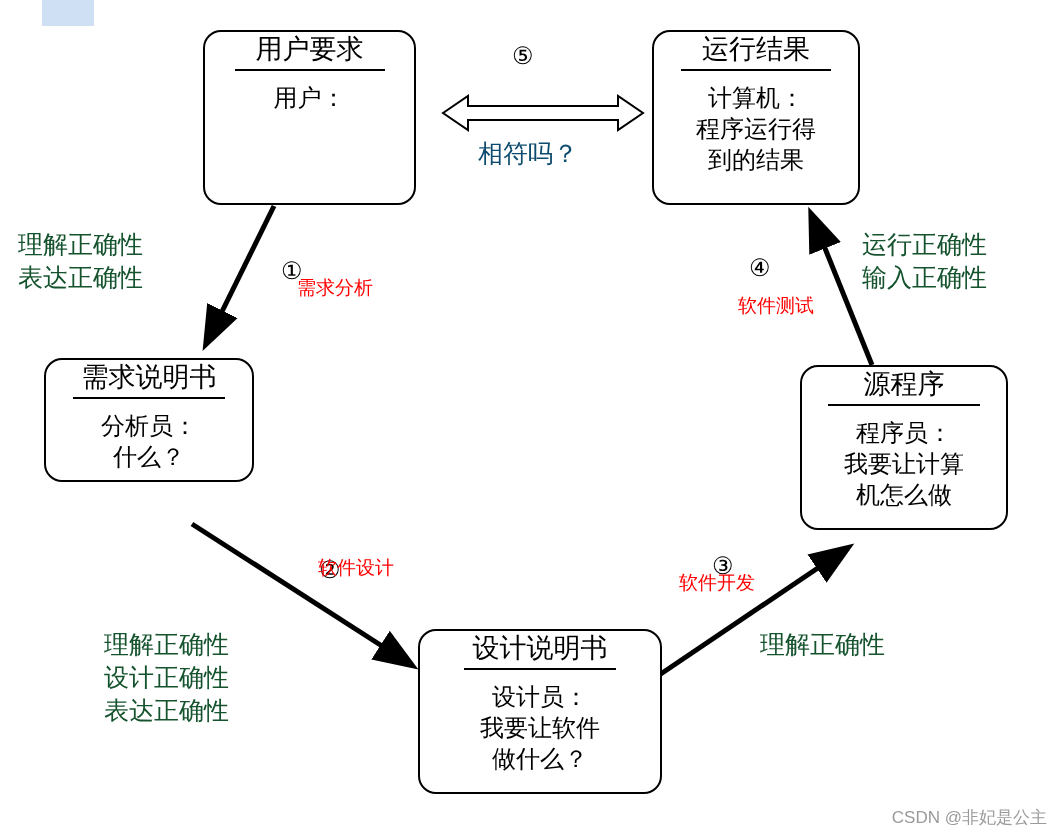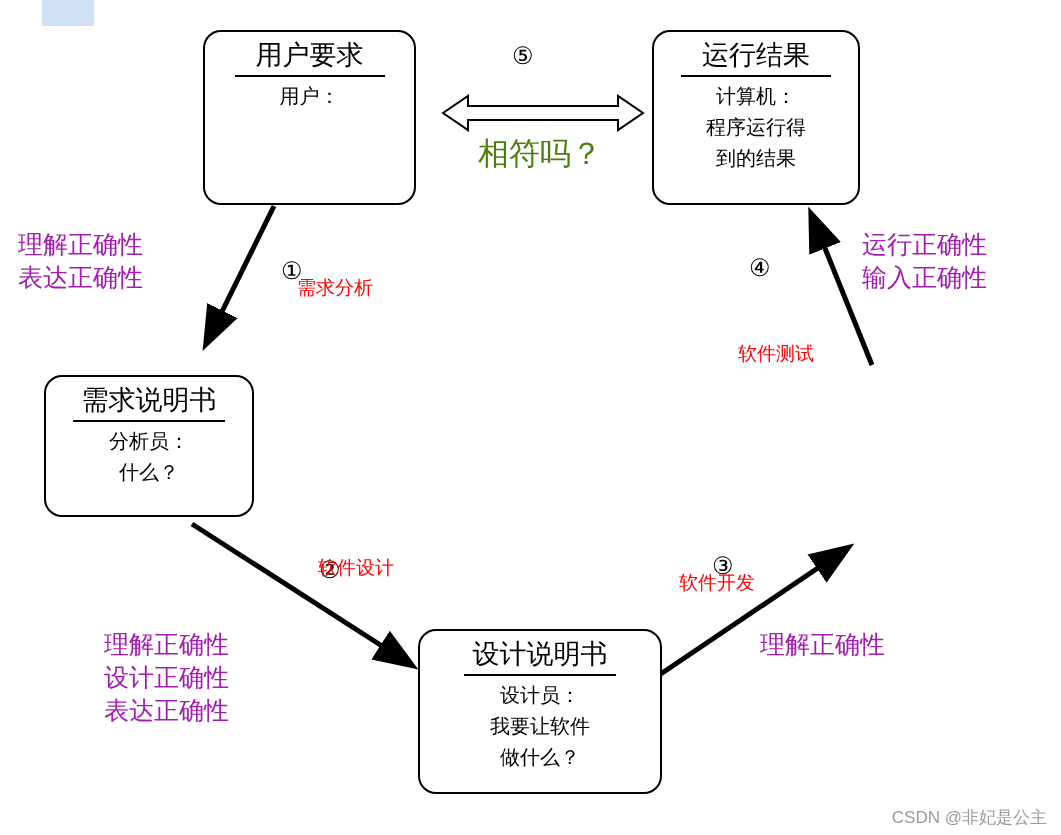--- a/index.html
+++ b/index.html
@@ -34,63 +34,63 @@
     position: absolute;
     border: 2px solid #000;
     border-radius: 18px;
     background: #fff;
     box-sizing: border-box;
     text-align: center;
     display: flex;
     flex-direction: column;
     align-items: center;
     justify-content: flex-start;
-    padding-top: 6px;
   }
   .node .title {
     font-size: 27px;
     line-height: 34px;
     white-space: nowrap;
   }
   .node .rule {
     height: 2px;
     background: #000;
     margin: 3px 0 4px 0;
   }
   .node .body {
-    font-size: 20px;
+    font-size: 24px;
     line-height: 31px;
+    margin-top: 8px;
   }
   .node .body div { white-space: nowrap; }
 
   .side-label {
     position: absolute;
     font-size: 25px;
     line-height: 33px;
-    color: #a21caf;
+    color: #14532d;
     white-space: nowrap;
   }
   .step-num {
     position: absolute;
     font-size: 24px;
     line-height: 24px;
     color: #000;
   }
   .step-label {
     position: absolute;
     font-size: 19px;
     line-height: 22px;
     color: #ff0000;
     white-space: nowrap;
   }
   .match-label {
     position: absolute;
-    font-size: 31px;
+    font-size: 25px;
     line-height: 30px;
-    color: #4d7c0f;
+    color: #0c4a6e;
     white-space: nowrap;
   }
   .watermark {
     position: absolute;
     right: 14px;
     bottom: 6px;
     font-size: 17px;
     color: #9a9a9a;
     font-family: "Liberation Sans", sans-serif;
     white-space: nowrap;
@@ -142,50 +142,59 @@
   <div class="node" style="left:652px; top:30px; width:208px; height:175px;">
     <div class="title">运行结果</div>
     <div class="rule" style="width:150px;"></div>
     <div class="body">
       <div>计算机：</div>
       <div>程序运行得</div>
       <div>到的结果</div>
     </div>
   </div>
 
-  <div class="node" style="left:44px; top:375px; width:210px; height:142px;align-items:center;">
+  <div class="node" style="left:44px; top:358px; width:210px; height:124px;align-items:center;">
     <div class="title">需求说明书</div>
     <div class="rule" style="width:152px;"></div>
     <div class="body">
       <div>分析员：</div>
       <div>什么？</div>
     </div>
   </div>
 
+  <div class="node" style="left:800px; top:365px; width:208px; height:165px;">
+    <div class="title">源程序</div>
+    <div class="rule" style="width:152px;"></div>
+    <div class="body">
+      <div>程序员：</div>
+      <div>我要让计算</div>
+      <div>机怎么做</div>
+    </div>
+  </div>
 
   <div class="node" style="left:418px; top:629px; width:244px; height:165px;">
     <div class="title">设计说明书</div>
     <div class="rule" style="width:152px;"></div>
     <div class="body">
       <div>设计员：</div>
       <div>我要让软件</div>
       <div>做什么？</div>
     </div>
   </div>
 
   <div class="step-num" style="left:512px; top:44px;">⑤</div>
   <div class="step-num" style="left:281px; top:259px;">①</div>
   <div class="step-num" style="left:319px; top:558px;">②</div>
   <div class="step-num" style="left:712px; top:554px;">③</div>
   <div class="step-num" style="left:749px; top:256px;">④</div>
 
   <div class="step-label" style="left:281px; top:277px;margin-left:16px;">需求分析</div>
   <div class="step-label" style="left:318px; top:557px;">软件设计</div>
   <div class="step-label" style="left:679px; top:572px;">软件开发</div>
-  <div class="step-label" style="left:738px; top:295px;margin-top:48px;">软件测试</div>
+  <div class="step-label" style="left:738px; top:295px;">软件测试</div>
 
   <div class="match-label" style="left:478px; top:139px;">相符吗？</div>
 
   <div class="side-label" style="left:18px; top:228px;">
     <div>理解正确性</div>
     <div>表达正确性</div>
   </div>
 
   <div class="side-label" style="left:104px; top:628px;">
     <div>理解正确性</div>

